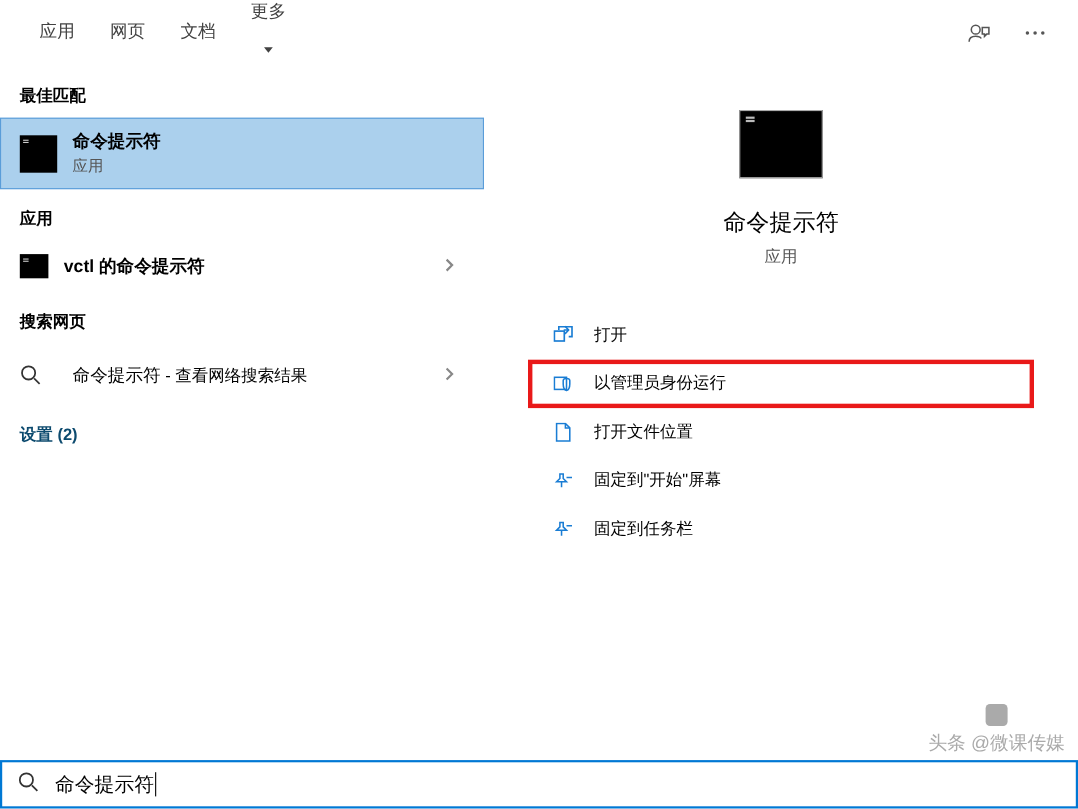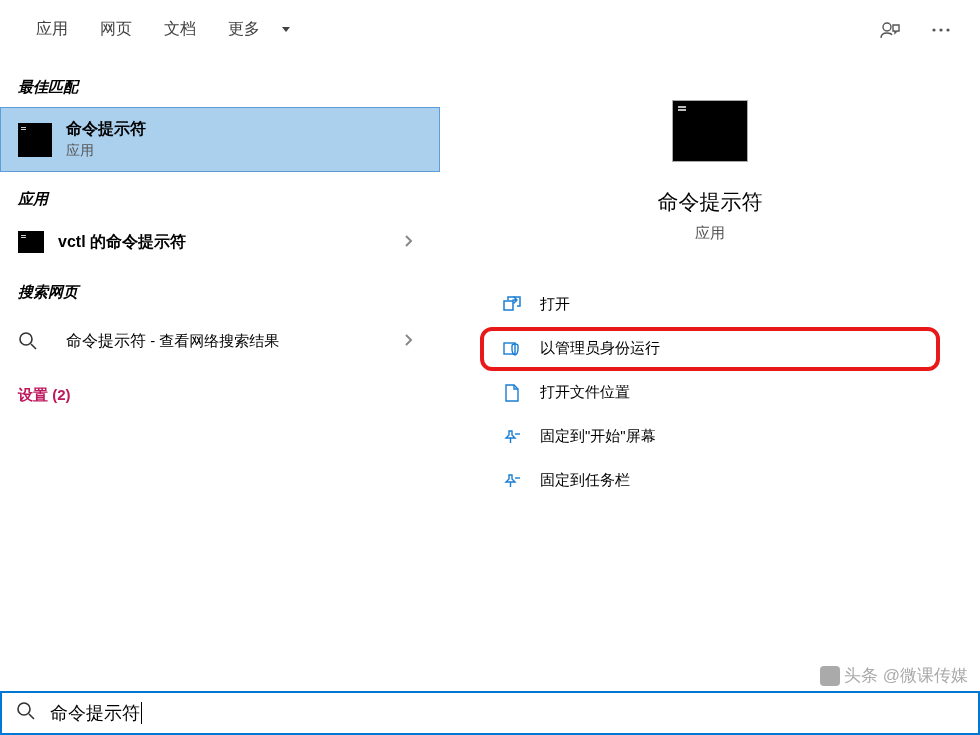--- a/index.html
+++ b/index.html
@@ -41,20 +41,21 @@
       bottom: 0;
       left: 16px;
       right: 16px;
       height: 4px;
       background: #0078d4;
     }
     .tab-more {
       display: flex;
       align-items: center;
       gap: 22px;
+      flex-direction: column;
     }
     .chevron-down {
       width: 0;
       height: 0;
       border-left: 4px solid transparent;
       border-right: 4px solid transparent;
       border-top: 5px solid #424242;
     }
     .top-right {
       margin-left: auto;
@@ -79,21 +80,20 @@
       padding-top: 40px;
       display: flex;
       flex-direction: column;
       align-items: center;
     }
     .section-header {
       padding: 18px 18px 10px 18px;
       font-size: 15px;
       font-weight: 600;
       color: #000;
-      font-style: italic;
     }
     .result-item {
       display: flex;
       align-items: center;
       padding: 12px 18px;
       cursor: pointer;
       position: relative;
     }
     .result-item.highlighted {
       background: #abd0ed;
@@ -154,21 +154,21 @@
     }
     .chevron-right {
       color: #888;
       font-size: 14px;
       margin-right: 8px;
     }
     .settings-header {
       padding: 16px 18px;
       font-size: 15px;
       font-weight: 600;
-      color: #be185d;
+      color: #0c4a6e;
     }
     .preview-icon {
       width: 76px;
       height: 62px;
       background: #000;
       border: 1px solid #aaa;
       position: relative;
       margin-bottom: 26px;
     }
     .preview-icon::before {
@@ -199,21 +199,21 @@
     .action-item {
       display: flex;
       align-items: flex-start;
       padding: 12px 8px;
       cursor: pointer;
       font-size: 15px;
       color: #000;
     }
     .action-item.highlighted-red {
       border: 4px solid #e91919;
-      border-radius: 12px;
+      border-radius: 0;
       padding: 8px 4px;
     }
     .action-icon {
       width: 20px;
       height: 20px;
       margin-right: 18px;
       margin-left: 14px;
       display: flex;
       align-items: center;
       justify-content: center;
@@ -249,20 +249,21 @@
     }
     .watermark {
       position: absolute;
       bottom: 48px;
       right: 12px;
       font-size: 17px;
       color: #aaa;
       display: flex;
       align-items: center;
       gap: 4px;
+      flex-direction: column;
     }
     .watermark-logo {
       width: 20px;
       height: 20px;
       border-radius: 4px;
       background: #aaa;
     }
   </style>
 </head>
 <body>

